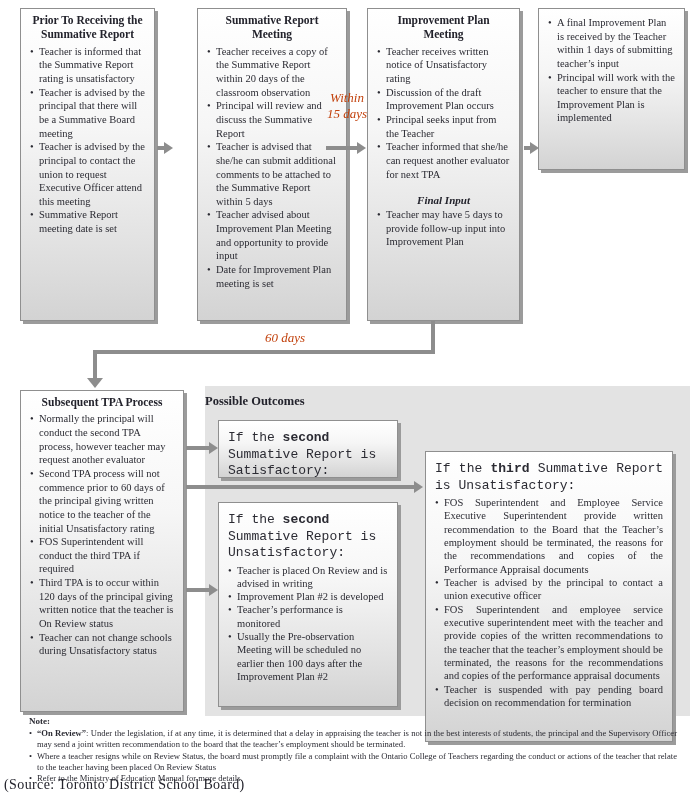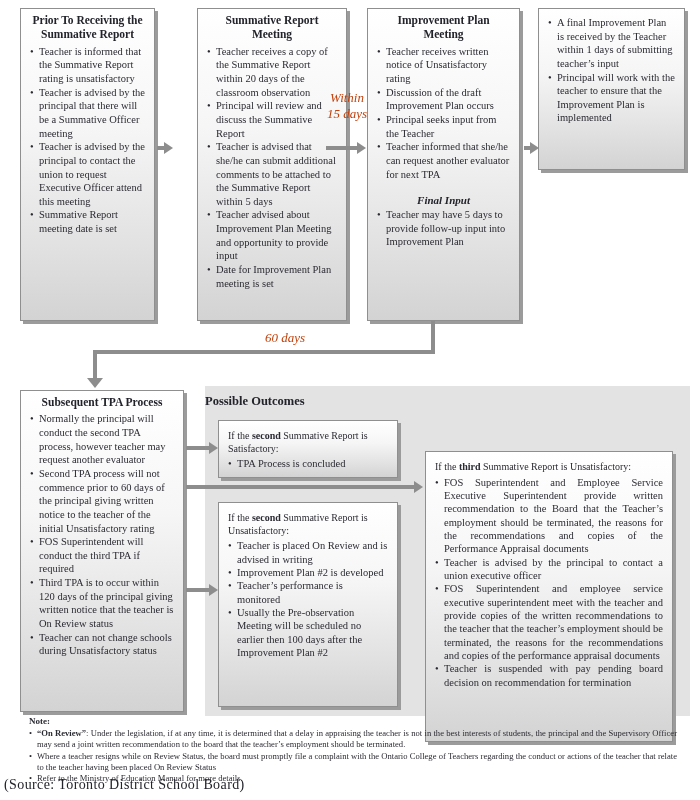--- a/index.html
+++ b/index.html
@@ -22,21 +22,21 @@
   }
   .bullet { display:flex; font-size:10.5px; line-height:1.3; }
   .bullet .dot { width:9px; flex:none; }
   .bullet .btxt { flex:1; }
   .subhead {
     font-weight:bold; font-style:italic; text-align:center;
     font-size:11px; margin:13px 0 2px 0; color:#23232c;
   }
   
   .obox { padding:9px 9px 6px 9px; }
-  .obox .intro { font-size:10px; line-height:1.27; margin-bottom:2px; }
+  .obox .intro { font-size:13px; line-height:1.27; margin-bottom:2px;font-family:Liberation Mono, monospace; }
   .obox .bullet { line-height:1.27; }
   .obox.justified .btxt, .obox.justified .intro { text-align:justify; }
   
   .panel { position:absolute; background:#e3e3e3; }
   .panel-title { font-weight:bold; font-size:12.5px; text-align:left; padding-top:8px; color:#23232c; }
   
   .harrow { position:absolute; height:4px; background:#8d8d8d; }
   .harrow::after {
     content:""; position:absolute; left:100%; top:50%; transform:translateY(-50%);
     width:0; height:0;
@@ -67,21 +67,21 @@
 
   <div class="fbox" style="left:20px; top:8px; width:135px; height:313px;">
     <div class="title">Prior To Receiving the Summative Report</div>
     <div>
         <div class="bullet">
           <span class="dot">•</span>
           <span class="btxt">Teacher is informed that the Summative Report rating is unsatisfactory</span>
         </div>
         <div class="bullet">
           <span class="dot">•</span>
-          <span class="btxt">Teacher is advised by the principal that there will be a Summative Officer meeting</span>
+          <span class="btxt">Teacher is advised by the principal that there will be a Summative Board meeting</span>
         </div>
         <div class="bullet">
           <span class="dot">•</span>
           <span class="btxt">Teacher is advised by the principal to contact the union to request Executive Officer attend this meeting</span>
         </div>
         <div class="bullet">
           <span class="dot">•</span>
           <span class="btxt">Summative Report meeting date is set</span>
         </div>
       </div>

